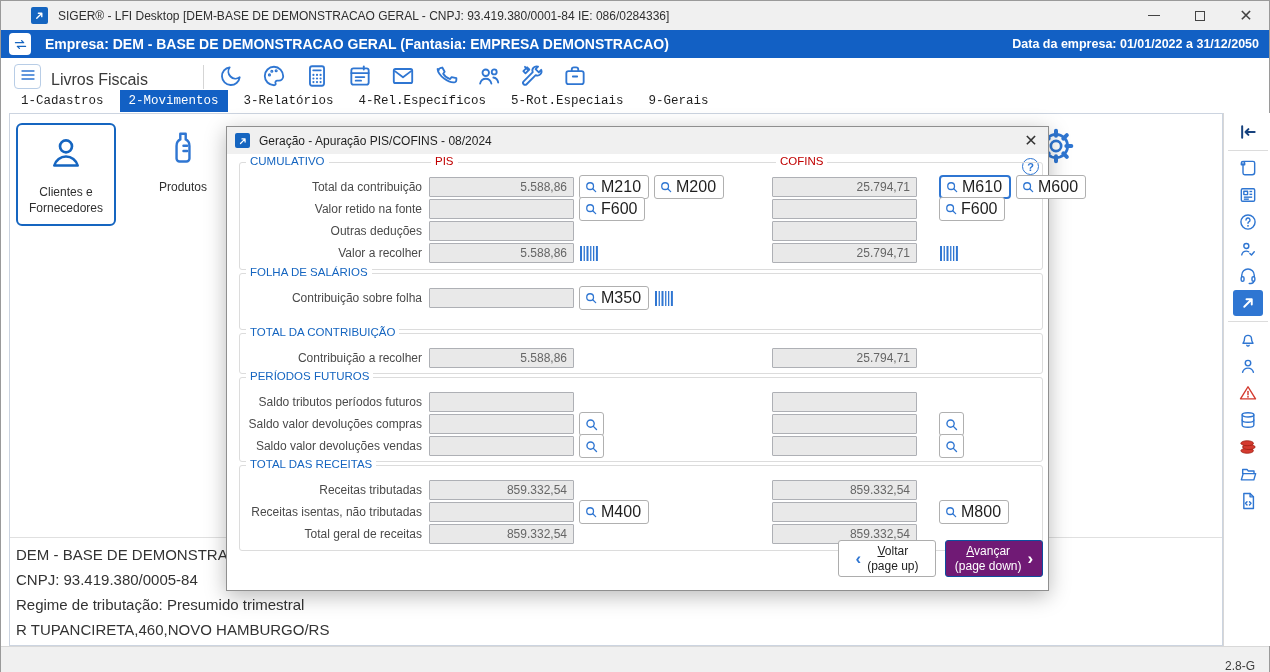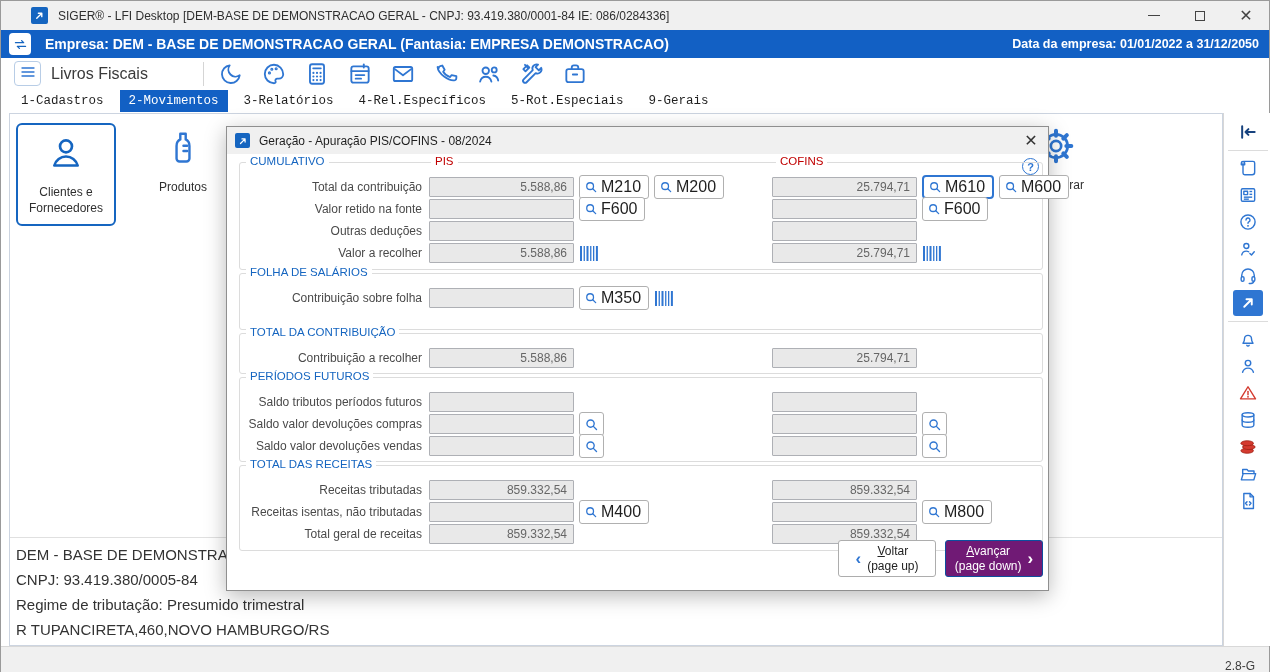--- a/index.html
+++ b/index.html
@@ -16,21 +16,21 @@
   .win-btn .minus { width:12px; height:0; border-top:1px solid #444; }
   .win-btn .x { font-size:16px; line-height:1; }
 
   
   .companybar { position:absolute; left:0; top:29px; width:100%; height:28px; background:#1260c4; display:flex; align-items:center; color:#fff; }
   .switch-ico { width:22px; height:22px; margin-left:8px; background:#fff; border-radius:4px; display:flex; align-items:center; justify-content:center; flex:0 0 auto; }
   .company-text { margin-left:14px; font-size:14px; font-weight:bold; white-space:nowrap; }
   .company-date { position:absolute; right:10px; font-size:12.5px; font-weight:bold; white-space:nowrap; }
 
   
-  .toolbar { position:absolute; left:0; top:57px; width:100%; height:31px; background:#fff; display:flex; align-items:center; }
+  .toolbar { position:absolute; left:0; top:57px; width:100%; height:31px; background:#fff; display:flex; align-items:flex-end; }
   .menu-btn { width:27px; height:25px; margin-left:13px; border:1px solid #b8cde6; border-radius:4px; background:#fff; display:flex; align-items:center; justify-content:center; }
   .module-title { margin-left:10px; font-size:16px; color:#3a3a3a; }
   .tb-divider { width:1px; height:24px; background:#d5d5d5; margin-left:55px; }
   .tb-icons { display:flex; align-items:center; gap:17px; margin-left:14px; color:#2f76d2; }
   .tb-icons svg { display:block; }
 
   
   .tabbar { position:absolute; left:0; top:88px; width:100%; height:24px; display:flex; align-items:center; gap:7px; padding-left:11px; background:#fff;font-family:Liberation Mono, monospace; }
   .tab { font-size:12.5px; color:#1f1f1f; padding:4px 9px; cursor:default; white-space:nowrap; }
   .tab.active { background:#1260c4; color:#fff; }
@@ -72,21 +72,21 @@
   .legend.blue { color:#1565C0; left:6px; }
   .legend.red { color:#c00000; }
   .legend.pis-h { left:191px; }
   .legend.cofins-h { left:536px; }
 
   .rows { padding:13px 4px 6px 0; }
   .row { display:flex; align-items:center; height:22px; }
   .lbl { width:189px; text-align:right; padding-right:7px; font-size:12px; color:#4a4a4a; white-space:nowrap; flex:0 0 auto; }
   .fld { width:145px; height:20px; background:#e9e9e9; border:1px solid #aeb0b5; border-radius:1px; font-size:12px; color:#666; display:flex; align-items:center; justify-content:flex-end; padding:0 6px; flex:0 0 auto; }
   .zone-pis { width:198px; display:flex; align-items:center; gap:5px; padding-left:5px; flex:0 0 auto; }
-  .zone-cofins { flex:1; display:flex; align-items:center; gap:5px; padding-left:5px; }
+  .zone-cofins { flex:1; display:flex; align-items:center; gap:5px; padding-left:22px; }
   .code-btn { height:24px; background:#fff; border:1px solid #b0b0b0; border-radius:3px; display:flex; align-items:center; gap:3px; padding:0 7px 0 4px; font-size:16px; color:#1f1f1f; cursor:default; }
   .code-btn.plain { padding:0 4px; }
   .code-btn.focused { border:2px solid #2f76d2; border-radius:4px; }
   .barcode { display:flex; align-items:center; }
 
   .dlg-buttons { position:absolute; right:5px; bottom:13px; display:flex; gap:9px; }
   .nav-btn { width:98px; height:37px; border-radius:3px; display:flex; align-items:center; justify-content:center; gap:6px; font-size:12px; cursor:default; }
   .nav-btn .lines { display:flex; flex-direction:column; align-items:center; line-height:1.25; }
   .nav-btn .l1::first-letter { text-decoration:underline; }
   .btn-voltar { background:#fff; border:1px solid #adadad; color:#222; }

